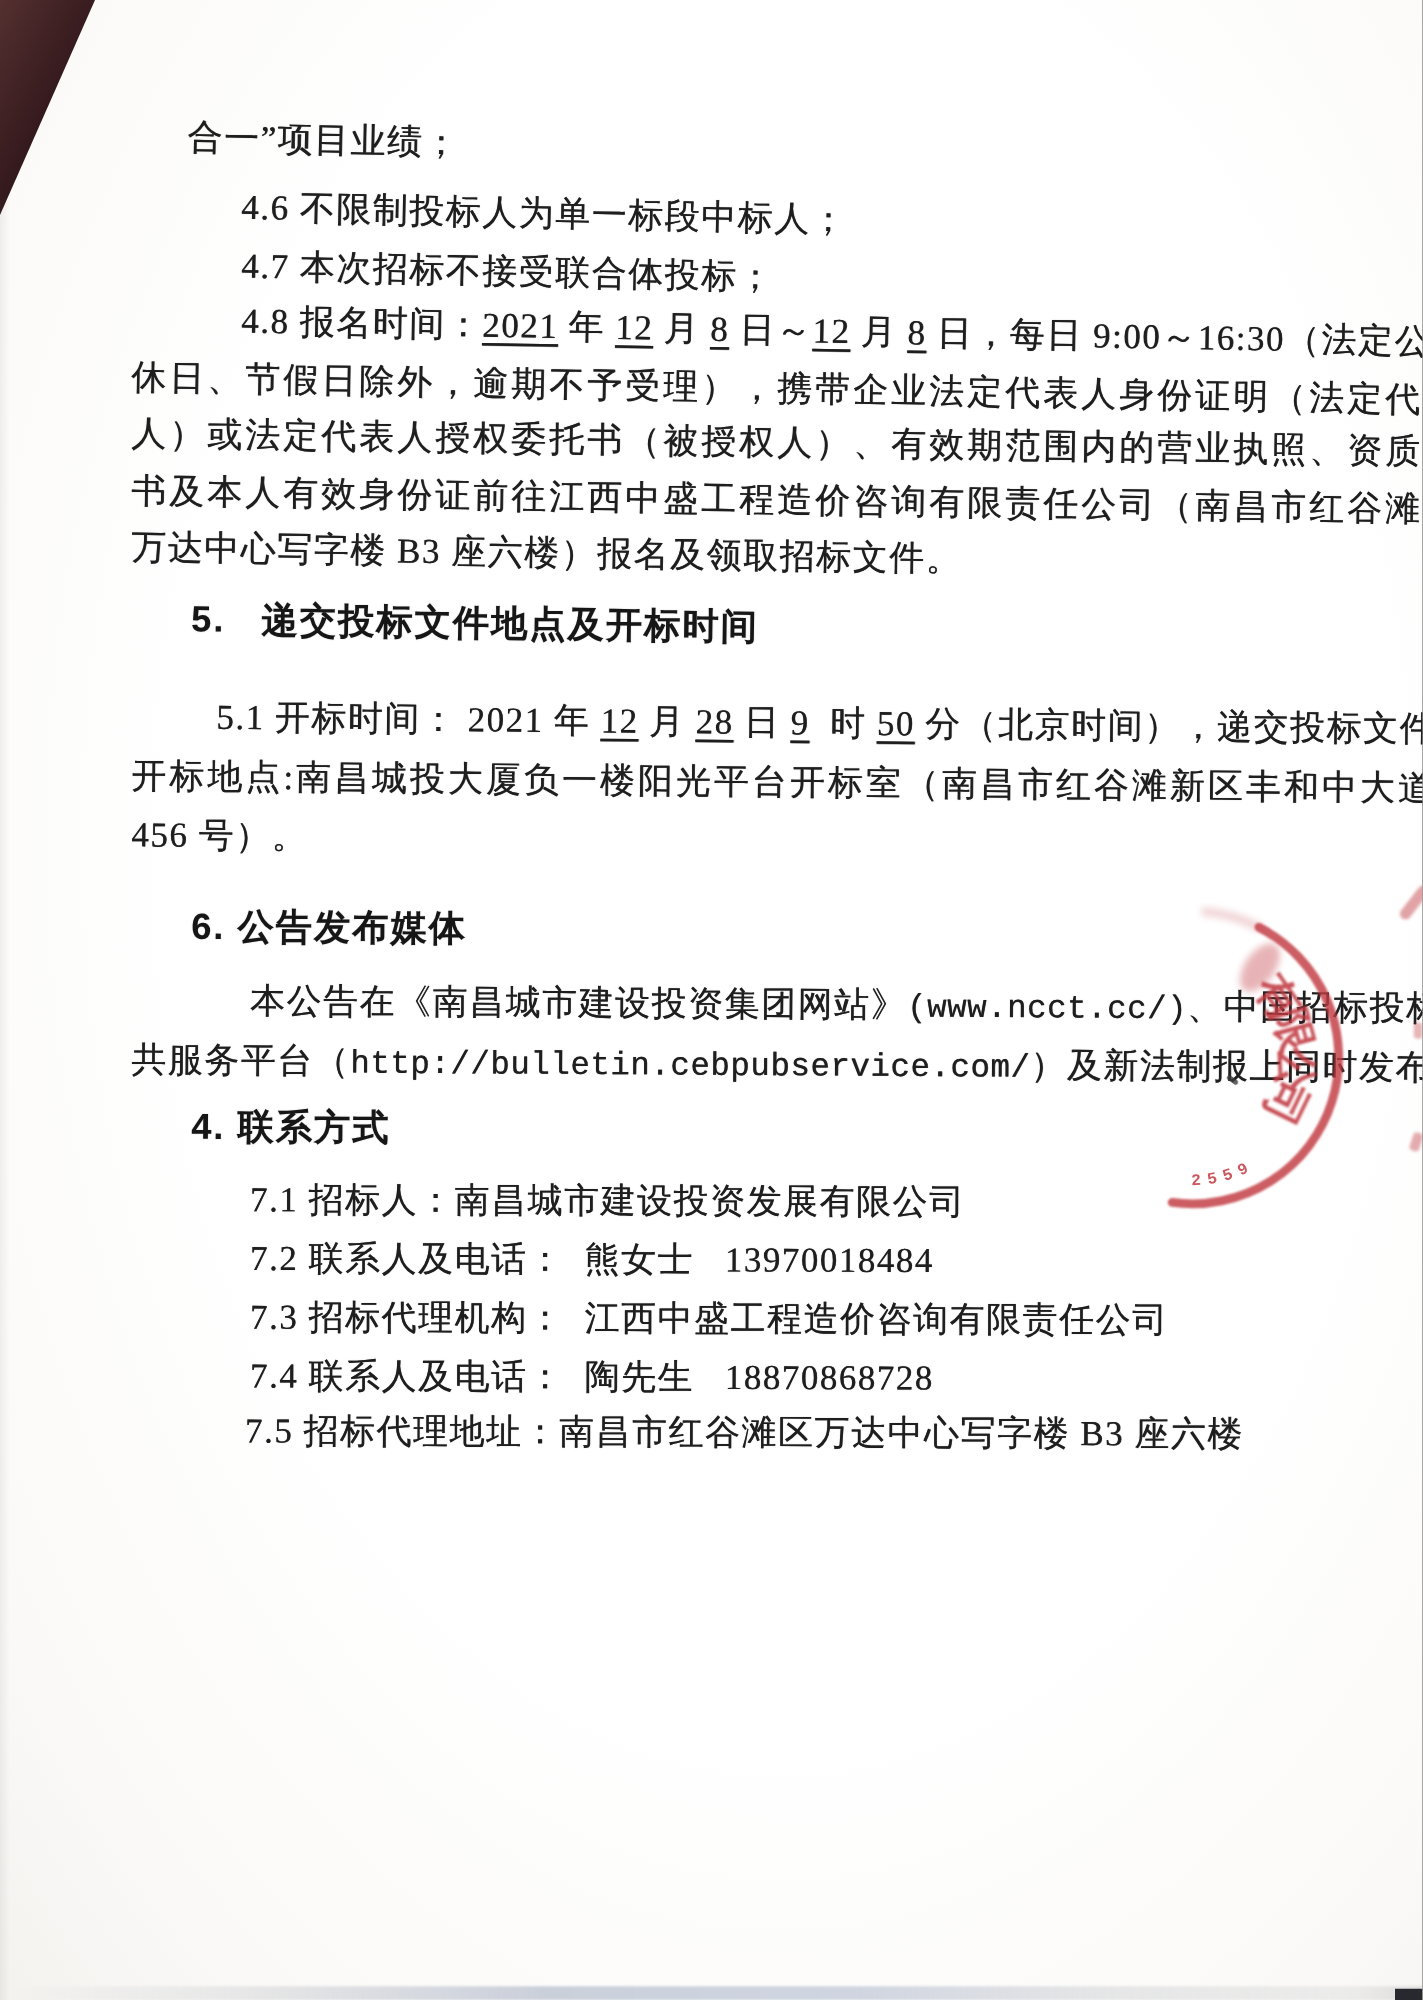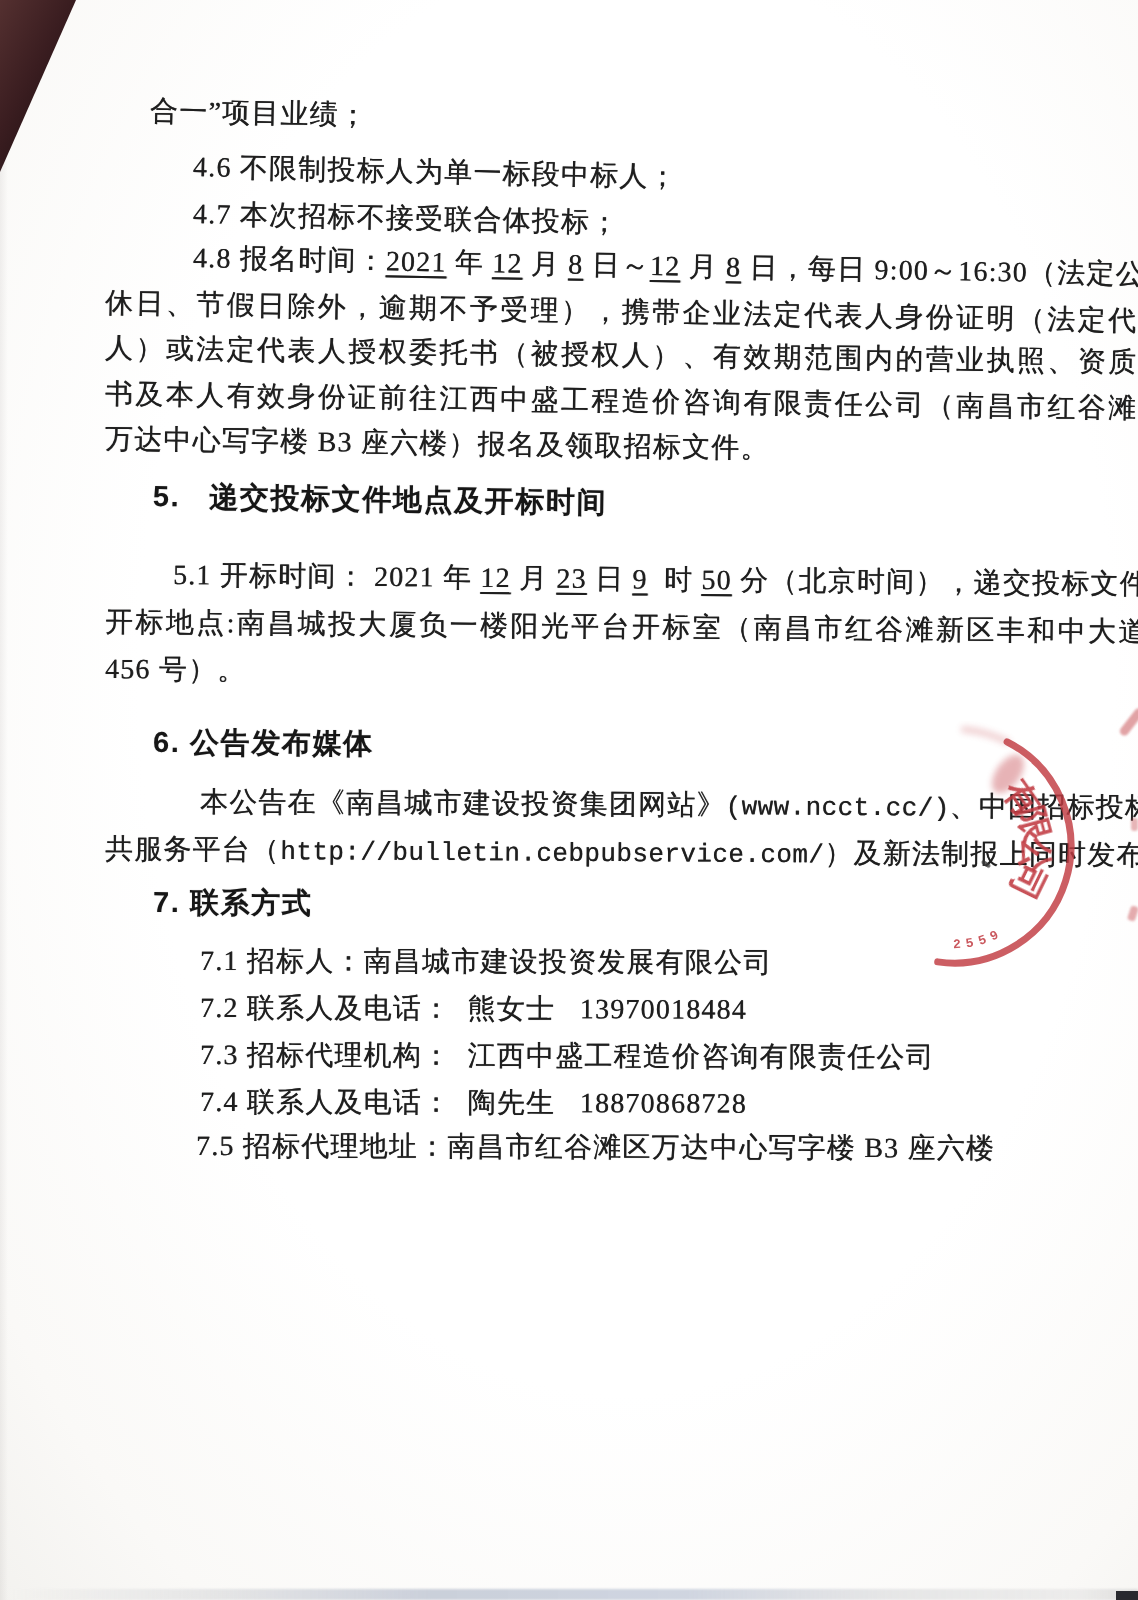--- a/index.html
+++ b/index.html
@@ -76,29 +76,29 @@
   <div class="line t12" style="left:150px;top:92px">合一”项目业绩；</div>
   <div class="line t12" style="left:193px;top:148px">4.6 不限制投标人为单一标段中标人；</div>
   <div class="line t12" style="left:193px;top:195px">4.7 本次招标不接受联合体投标；</div>
   <div class="line t10" style="left:193px;top:239px"><span>4.8 报名时间：</span><span class="u">2021</span><span> 年 </span><span class="u">12</span><span> 月 </span><span class="u">8</span><span> 日～</span><span class="u">12</span><span> 月 </span><span class="u">8</span><span> 日，每日 9:00～16:30（法定公</span></div>
   <div class="line wide t10" style="left:105px;top:284px">休日、节假日除外，逾期不予受理），携带企业法定代表人身份证明（法定代表</div>
   <div class="line wide t08" style="left:105px;top:329px">人）或法定代表人授权委托书（被授权人）、有效期范围内的营业执照、资质证</div>
   <div class="line wide t08" style="left:105px;top:375px">书及本人有效身份证前往江西中盛工程造价咨询有限责任公司（南昌市红谷滩区</div>
   <div class="line t08" style="left:105px;top:420px">万达中心写字楼 B3 座六楼）报名及领取招标文件。</div>
 
   <div class="line h t08" style="left:153px;top:477px">5.   递交投标文件地点及开标时间</div>
-  <div class="line t06" style="left:173px;top:556px"><span>5.1 开标时间： 2021 年 </span><span class="u">12</span><span> 月 </span><span class="u">23</span><span> 日 </span><span class="u">9</span><span>  时 </span><span class="u">50</span><span> 分（北京时间），递交投标文件及</span></div>
+  <div class="line t06" style="left:173px;top:556px"><span>5.1 开标时间： 2021 年 </span><span class="u">12</span><span> 月 </span><span class="u">28</span><span> 日 </span><span class="u">9</span><span>  时 </span><span class="u">50</span><span> 分（北京时间），递交投标文件及</span></div>
   <div class="line wide t06" style="left:105px;top:603px">开标地点:南昌城投大厦负一楼阳光平台开标室（南昌市红谷滩新区丰和中大道</div>
   <div class="line t06" style="left:105px;top:650px">456 号）。</div>
 
   <div class="line h t04" style="left:153px;top:723px">6. 公告发布媒体</div>
   <div class="line t04" style="left:200px;top:783px"><span>本公告在《南昌城市建设投资集团网站》</span><span class="mono">(www.ncct.cc/)</span><span>、中国招标投标公</span></div>
   <div class="line t04" style="left:105px;top:830px"><span>共服务平台（</span><span class="mono">http://bulletin.cebpubservice.com/</span><span>）及新法制报上同时发布。</span></div>
 
-  <div class="line h t04" style="left:153px;top:883px">7. 联系方式</div>
+  <div class="line h t04" style="left:153px;top:883px">4. 联系方式</div>
   <div class="line t02" style="left:200px;top:942px">7.1 招标人：南昌城市建设投资发展有限公司</div>
   <div class="line t02" style="left:200px;top:989px">7.2 联系人及电话：  熊女士   13970018484</div>
   <div class="line t02" style="left:200px;top:1036px">7.3 招标代理机构：  江西中盛工程造价咨询有限责任公司</div>
   <div class="line t02" style="left:200px;top:1083px">7.4 联系人及电话：  陶先生   18870868728</div>
   <div class="line t02" style="left:196px;top:1127px">7.5 招标代理地址：南昌市红谷滩区万达中心写字楼 B3 座六楼</div>
 
   <svg class="stamp" width="308" height="300" viewBox="0 0 308 300">
     <defs>
       <filter id="b05" x="-30%" y="-30%" width="160%" height="160%">
           <feGaussianBlur stdDeviation="0.7"></feGaussianBlur>

